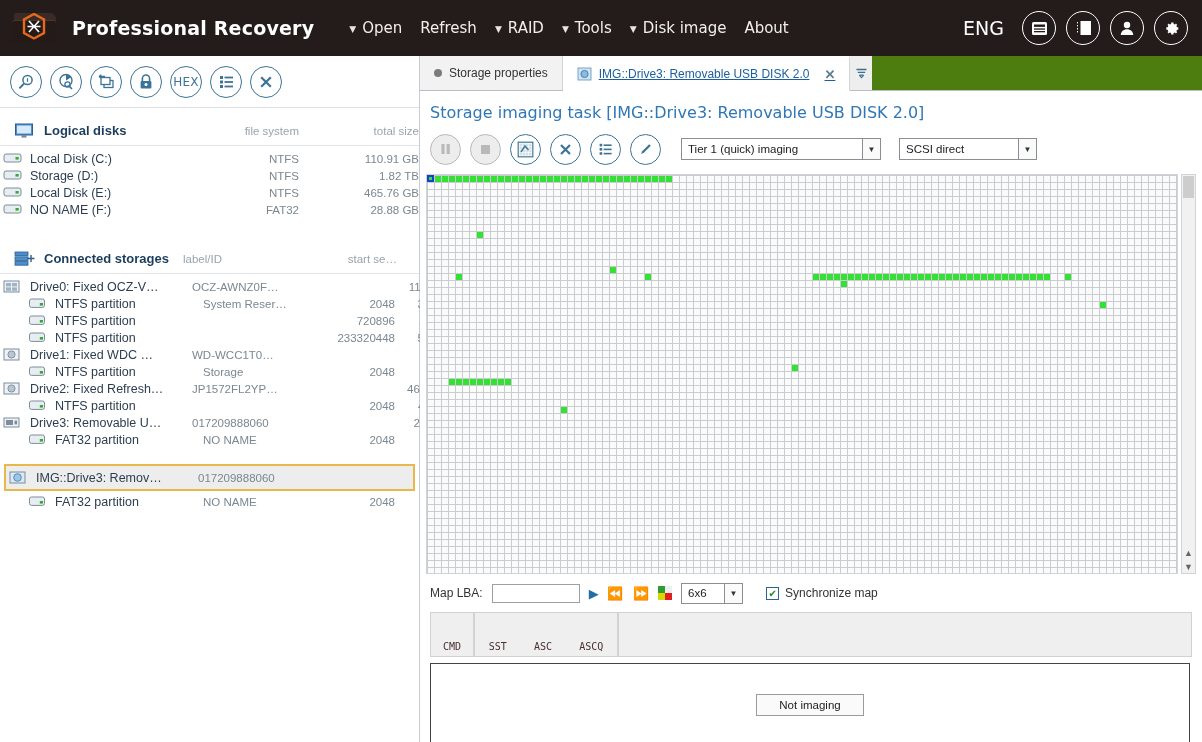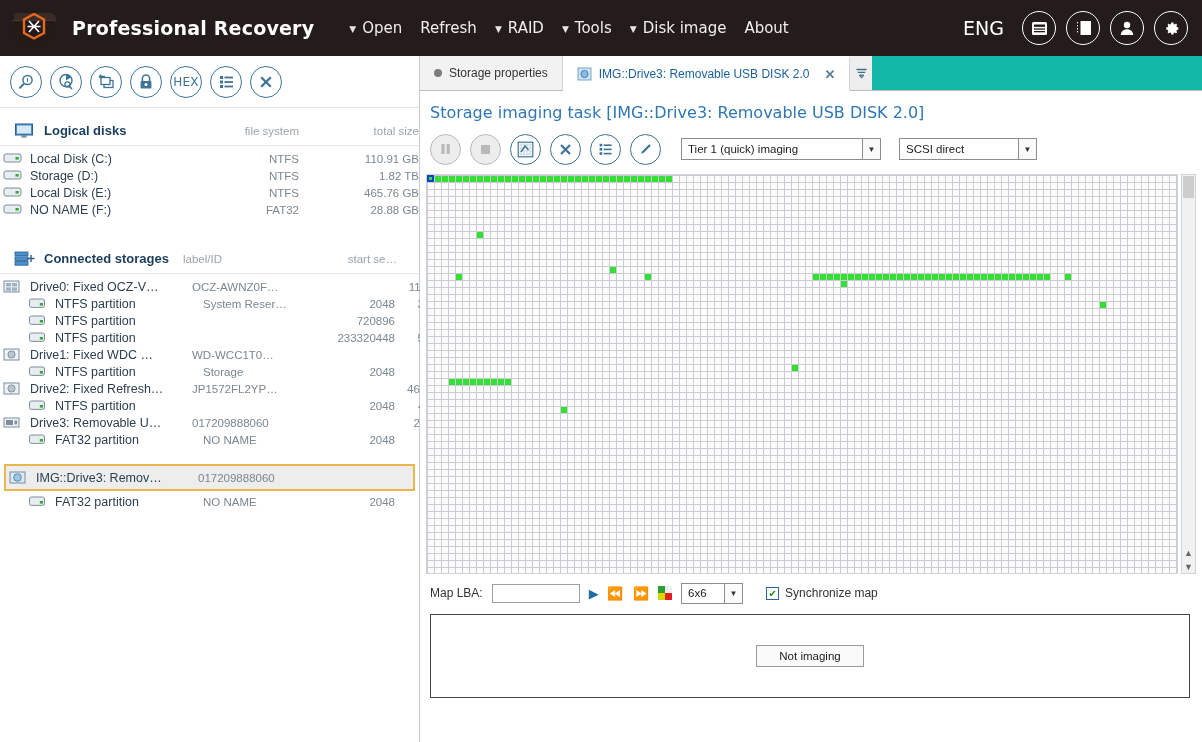--- a/index.html
+++ b/index.html
@@ -105,34 +105,34 @@
   .row.indent { padding-left:28px; }
   #sel-wrap {
     border:2px solid #e8b84b; background:#ededed;
     margin:16px 4px 2px 4px;
   }
   #sel-wrap .row { height:23px; }
   
   #right { width:782px; height:686px; background:#ffffff; position:relative; }
   #tabbar {
     height:35px; display:flex; align-items:stretch;
-    border-bottom:1px solid #b9bec3; background:#14b8a6;
+    border-bottom:1px solid #b9bec3; background:#4d7c0f;
   }
   .tab {
     display:flex; align-items:center; gap:7px;
     padding:0 14px; font-size:12px; color:#333;
     border-right:1px solid #cfd4d8; background:#f2f2f2;
     cursor:pointer; white-space:nowrap;
   }
   .tab.active {
     background:#ffffff; color:#1a5f9e;
     border-top:2px solid #ffffff;
     border-bottom:1px solid #ffffff;
     margin-bottom:-1px;
-    position:relative; z-index:2;
+    position:relative; z-index:2;text-decoration:underline;
   }
   .tab .tab-close { margin-left:8px; color:#5d7f96; font-size:13px; font-weight:bold; }
   .tab-menu {
     width:22px; display:flex; align-items:center; justify-content:center;
     background:#eeeeee; color:#3d6f8f; cursor:pointer;
   }
   #task-title {
     font-size:16px; color:#2f77b5; padding:12px 0 8px 10px;
     font-family:"DejaVu Sans", sans-serif;
   }
@@ -777,19 +777,28 @@
       <span class="combo size-combo">
         <span class="cval">6x6</span>
         <span class="carrow">▼</span>
       </span>
       <span style="display:flex;align-items:center;margin-left:14px">
         <span class="chk">✔</span>
         <span>Synchronize map</span>
       </span>
     </div>
 
+    <div id="status-row">
+      <div class="st-cell" id="st-cmd">CMD</div>
+      <div class="st-cell" id="st-sst">
+        <span>SST</span>
+        <span>ASC</span>
+        <span>ASCQ</span>
+      </div>
+      <div class="st-cell" id="st-blank"></div>
+    </div>
 
     <div id="log-box">
       <div id="not-imaging">Not imaging</div>
 
     </div>
   </div>
 </div>
 
 </body></html>

